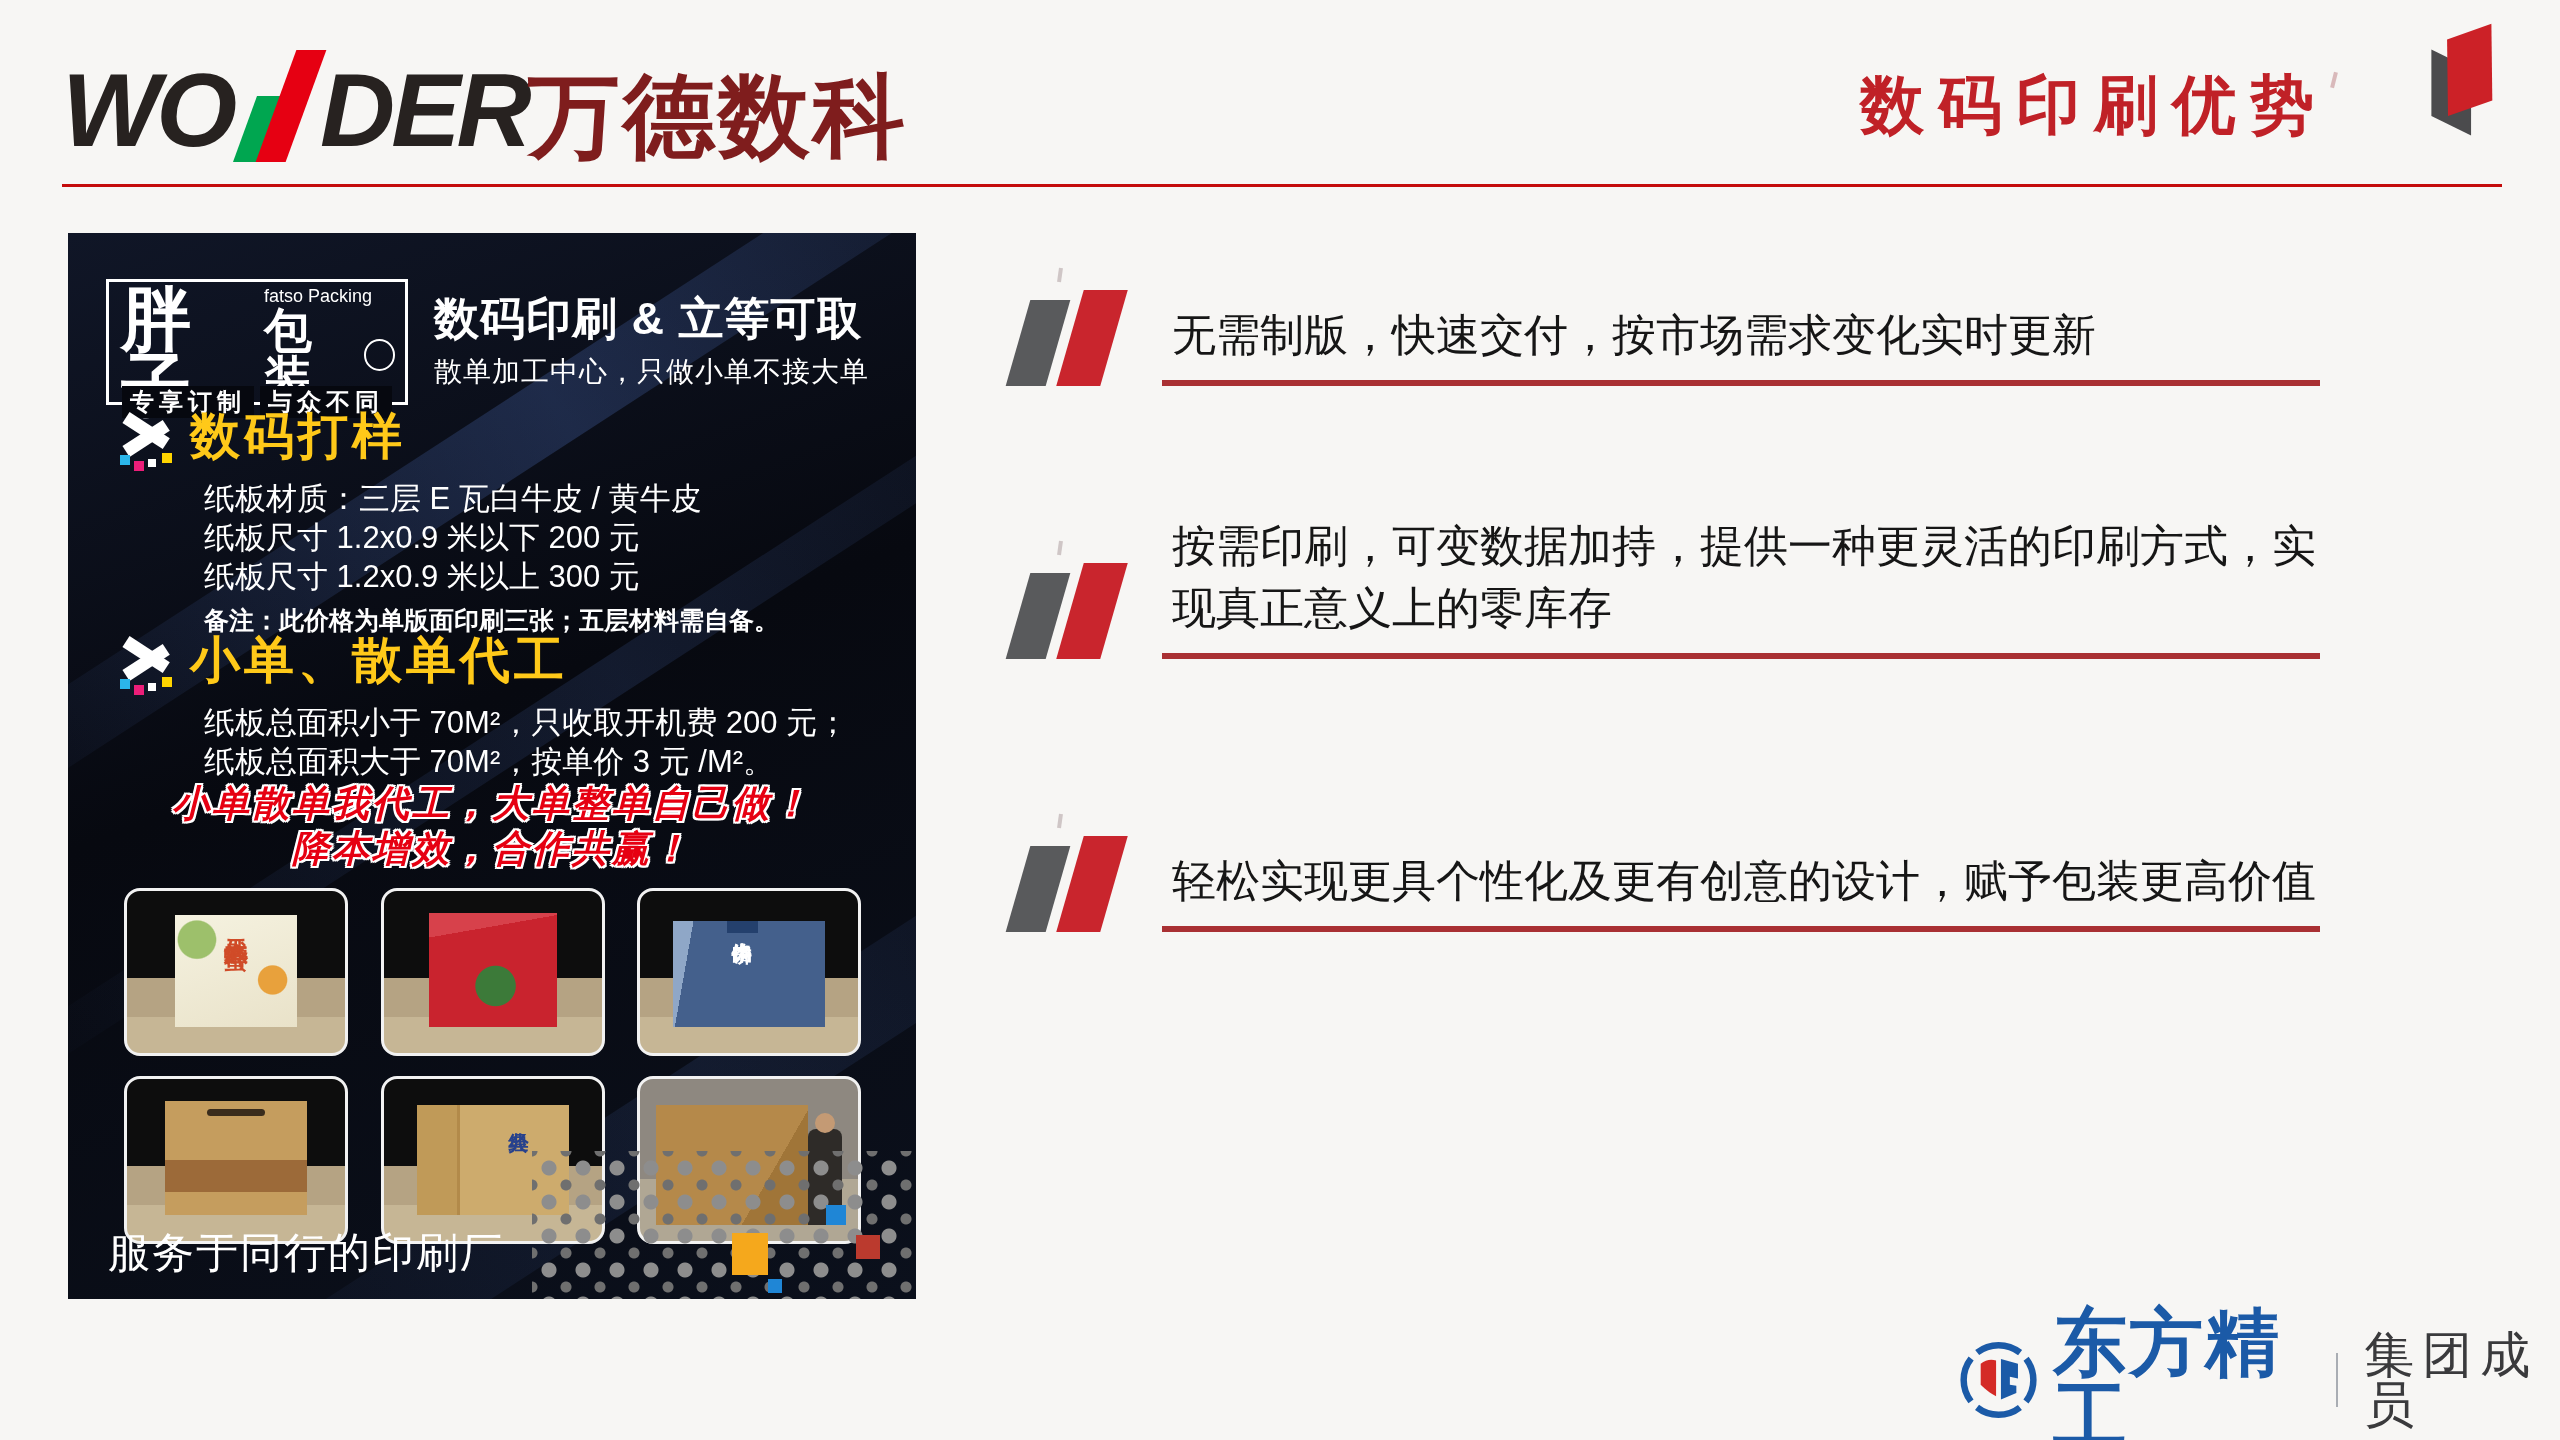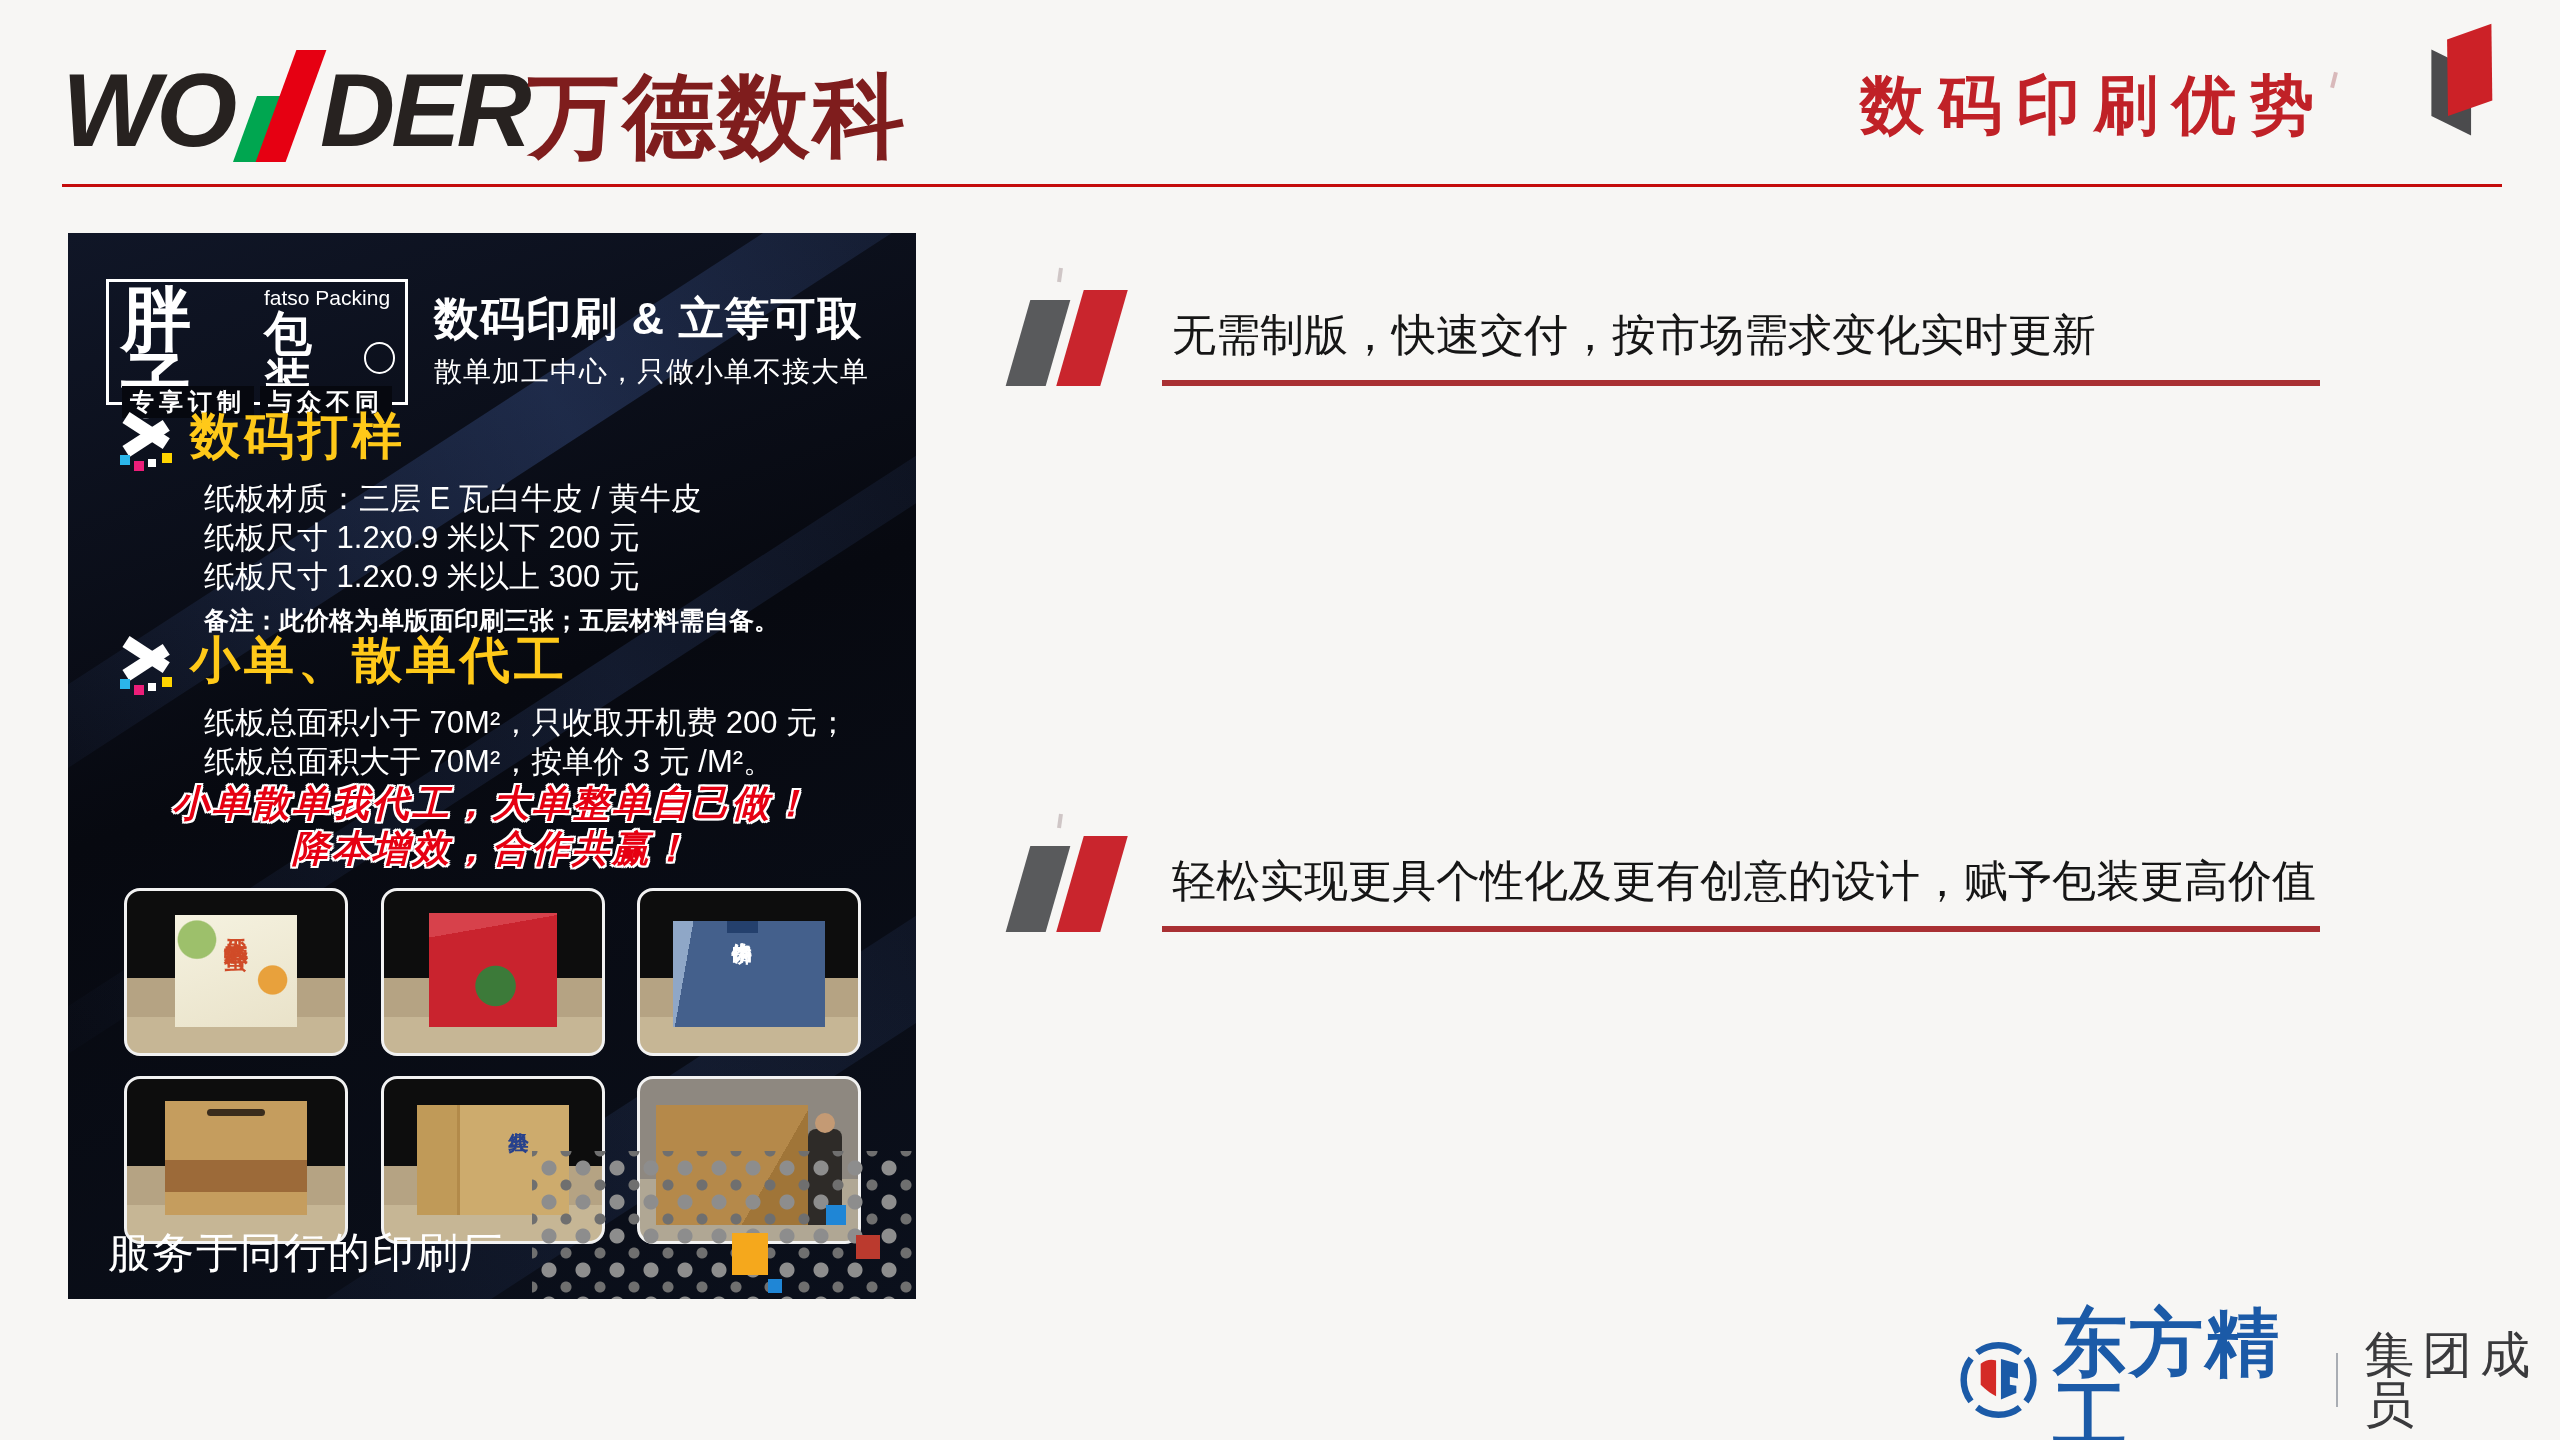--- a/index.html
+++ b/index.html
@@ -20,21 +20,21 @@
   
   .poster{position:absolute;left:68px;top:233px;width:848px;height:1066px;background:linear-gradient(160deg,#101627 0%,#070910 45%,#0b101c 100%);overflow:hidden;color:#fff;}
   .streak{position:absolute;background:linear-gradient(to right,rgba(60,95,170,0),rgba(80,115,195,.28),rgba(60,95,170,0));transform:rotate(-33deg);pointer-events:none;}
   .streak.s1{left:-260px;top:140px;width:1500px;height:70px;}
   .streak.s2{left:-200px;top:420px;width:1500px;height:40px;opacity:.6;}
   .streak.s3{left:-100px;top:820px;width:1500px;height:90px;opacity:.5;}
 
   .fatso-box{position:absolute;left:38px;top:46px;width:302px;height:126px;border:3px solid #fff;display:flex;align-items:flex-start;padding:4px 10px 14px 12px;box-sizing:border-box;}
   .fatso-cn{font-size:70px;font-weight:bold;line-height:.95;letter-spacing:-2px;}
   .fatso-col{margin-left:10px;display:flex;flex-direction:column;}
-  .fatso-en{font-size:21px;}
+  .fatso-en{font-size:18px;}
   .fatso-suffix{font-size:48px;font-weight:bold;line-height:1;display:flex;align-items:center;}
   .fatso-seal{width:28px;height:28px;border:2px solid #fff;border-radius:50%;margin-left:6px;display:inline-block;}
   .fatso-tagline{position:absolute;left:-3px;right:-3px;bottom:-16px;display:flex;justify-content:space-between;padding:0 16px;}
   .fatso-tagline span{background:#06080f;padding:0 8px;font-size:24px;letter-spacing:5px;white-space:nowrap;font-weight:bold;}
 
   .poster-headline{position:absolute;left:366px;top:56px;font-size:45px;font-weight:bold;letter-spacing:1px;}
   .poster-subheadline{position:absolute;left:366px;top:120px;font-size:28px;letter-spacing:1px;}
 
   .sec{position:absolute;left:50px;}
   .sec.sec1{top:172px;}
@@ -227,20 +227,29 @@
   <div class="bullet b1">
     <span class="stray-tick"></span>
     <span class="marker">
         <span class="g"></span>
         <span class="r"></span>
       </span>
     <div class="bullet-text">无需制版，快速交付，按市场需求变化实时更新</div>
     <div class="bullet-underline"></div>
   </div>
 
+  <div class="bullet b2">
+    <span class="stray-tick"></span>
+    <span class="marker">
+        <span class="g"></span>
+        <span class="r"></span>
+      </span>
+    <div class="bullet-text">按需印刷，可变数据加持，提供一种更灵活的印刷方式，实现真正意义上的零库存</div>
+    <div class="bullet-underline"></div>
+  </div>
 
   <div class="bullet b3">
     <span class="stray-tick"></span>
     <span class="marker">
         <span class="g"></span>
         <span class="r"></span>
       </span>
     <div class="bullet-text">轻松实现更具个性化及更有创意的设计，赋予包装更高价值</div>
     <div class="bullet-underline"></div>
   </div>

